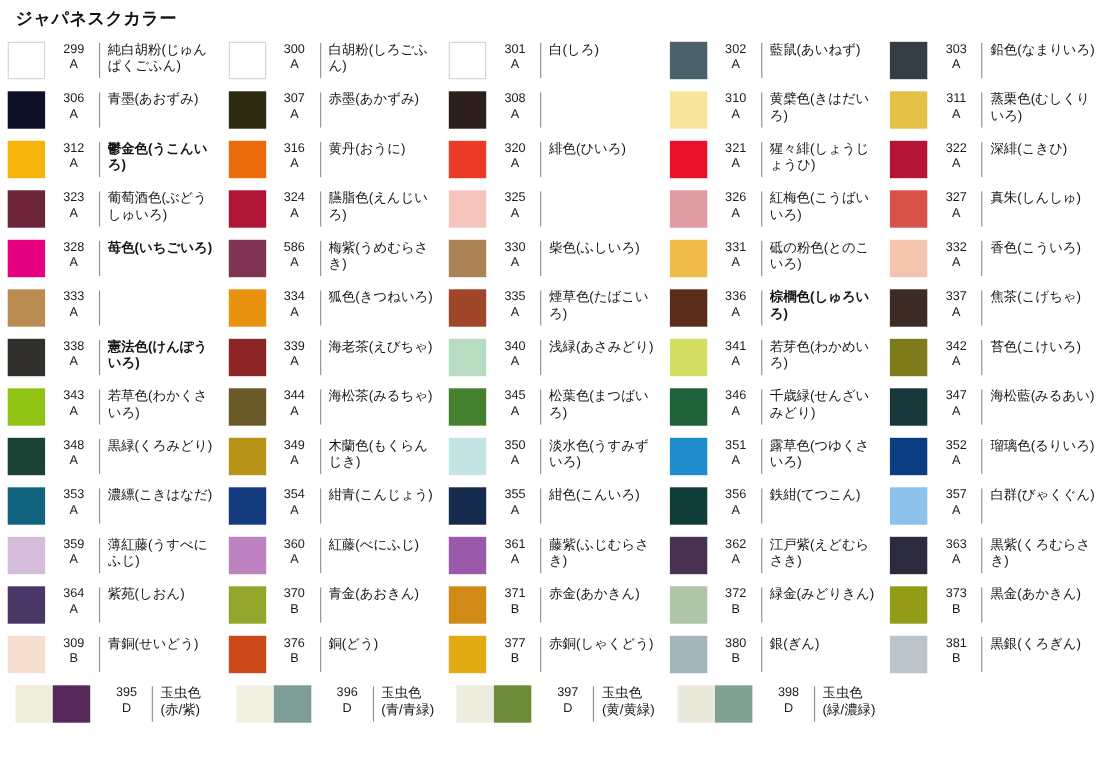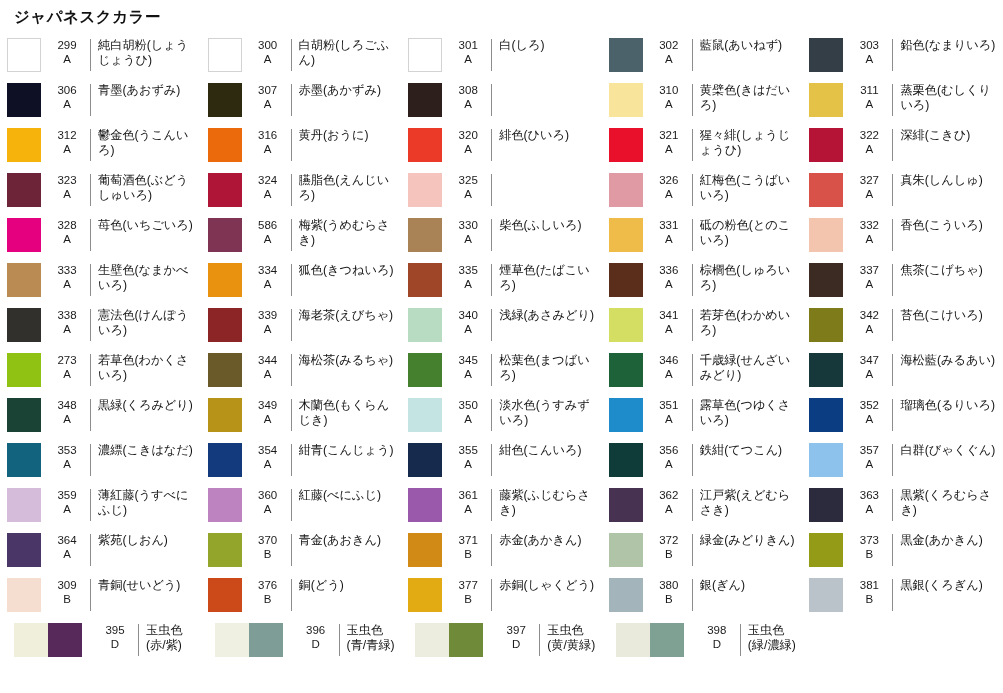--- a/index.html
+++ b/index.html
@@ -113,41 +113,41 @@
   .name {
     flex: 1 1 auto;
     font-size: 12.2px;
     line-height: 15px;
     color: #141414;
     padding-top: 0px;
     word-break: break-all;
     overflow: hidden;
     max-height: 32px;
   }
-  .name.bold { font-weight: 400; }
+  .name.bold { font-weight: 700; }
 </style>
 </head>
 <body>
 
 <div id="page">
 
   <div id="page-title">ジャパネスクカラー</div>
 
   <div id="grid">
       <div class="color-row">
         <div class="color-cell">
           <div class="swatch-wrap">
             <div class="swatch outlined" style="background: rgb(255, 255, 255);"></div>
           </div>
           <div class="code-block">
             <span class="code-num">299</span>
             <span class="code-grade">A</span>
           </div>
           <div class="divider"></div>
-          <div class="name">純白胡粉(しょうじょうひ)</div>
+          <div class="name">純白胡粉(じゅんぱくごふん)</div>
         </div>
         <div class="color-cell">
           <div class="swatch-wrap">
             <div class="swatch outlined" style="background: rgb(255, 255, 255);"></div>
           </div>
           <div class="code-block">
             <span class="code-num">300</span>
             <span class="code-grade">A</span>
           </div>
           <div class="divider"></div>
@@ -416,21 +416,20 @@
       <div class="color-row">
         <div class="color-cell">
           <div class="swatch-wrap">
             <div class="swatch" style="background: rgb(187, 139, 84);"></div>
           </div>
           <div class="code-block">
             <span class="code-num">333</span>
             <span class="code-grade">A</span>
           </div>
           <div class="divider"></div>
-          <div class="name">生壁色(なまかべいろ)</div>
         </div>
         <div class="color-cell">
           <div class="swatch-wrap">
             <div class="swatch" style="background: rgb(232, 146, 15);"></div>
           </div>
           <div class="code-block">
             <span class="code-num">334</span>
             <span class="code-grade">A</span>
           </div>
           <div class="divider"></div>
@@ -526,21 +525,21 @@
           <div class="divider"></div>
           <div class="name">苔色(こけいろ)</div>
         </div>
       </div>
       <div class="color-row">
         <div class="color-cell">
           <div class="swatch-wrap">
             <div class="swatch" style="background: rgb(144, 194, 19);"></div>
           </div>
           <div class="code-block">
-            <span class="code-num">273</span>
+            <span class="code-num">343</span>
             <span class="code-grade">A</span>
           </div>
           <div class="divider"></div>
           <div class="name">若草色(わかくさいろ)</div>
         </div>
         <div class="color-cell">
           <div class="swatch-wrap">
             <div class="swatch" style="background: rgb(107, 90, 41);"></div>
           </div>
           <div class="code-block">

